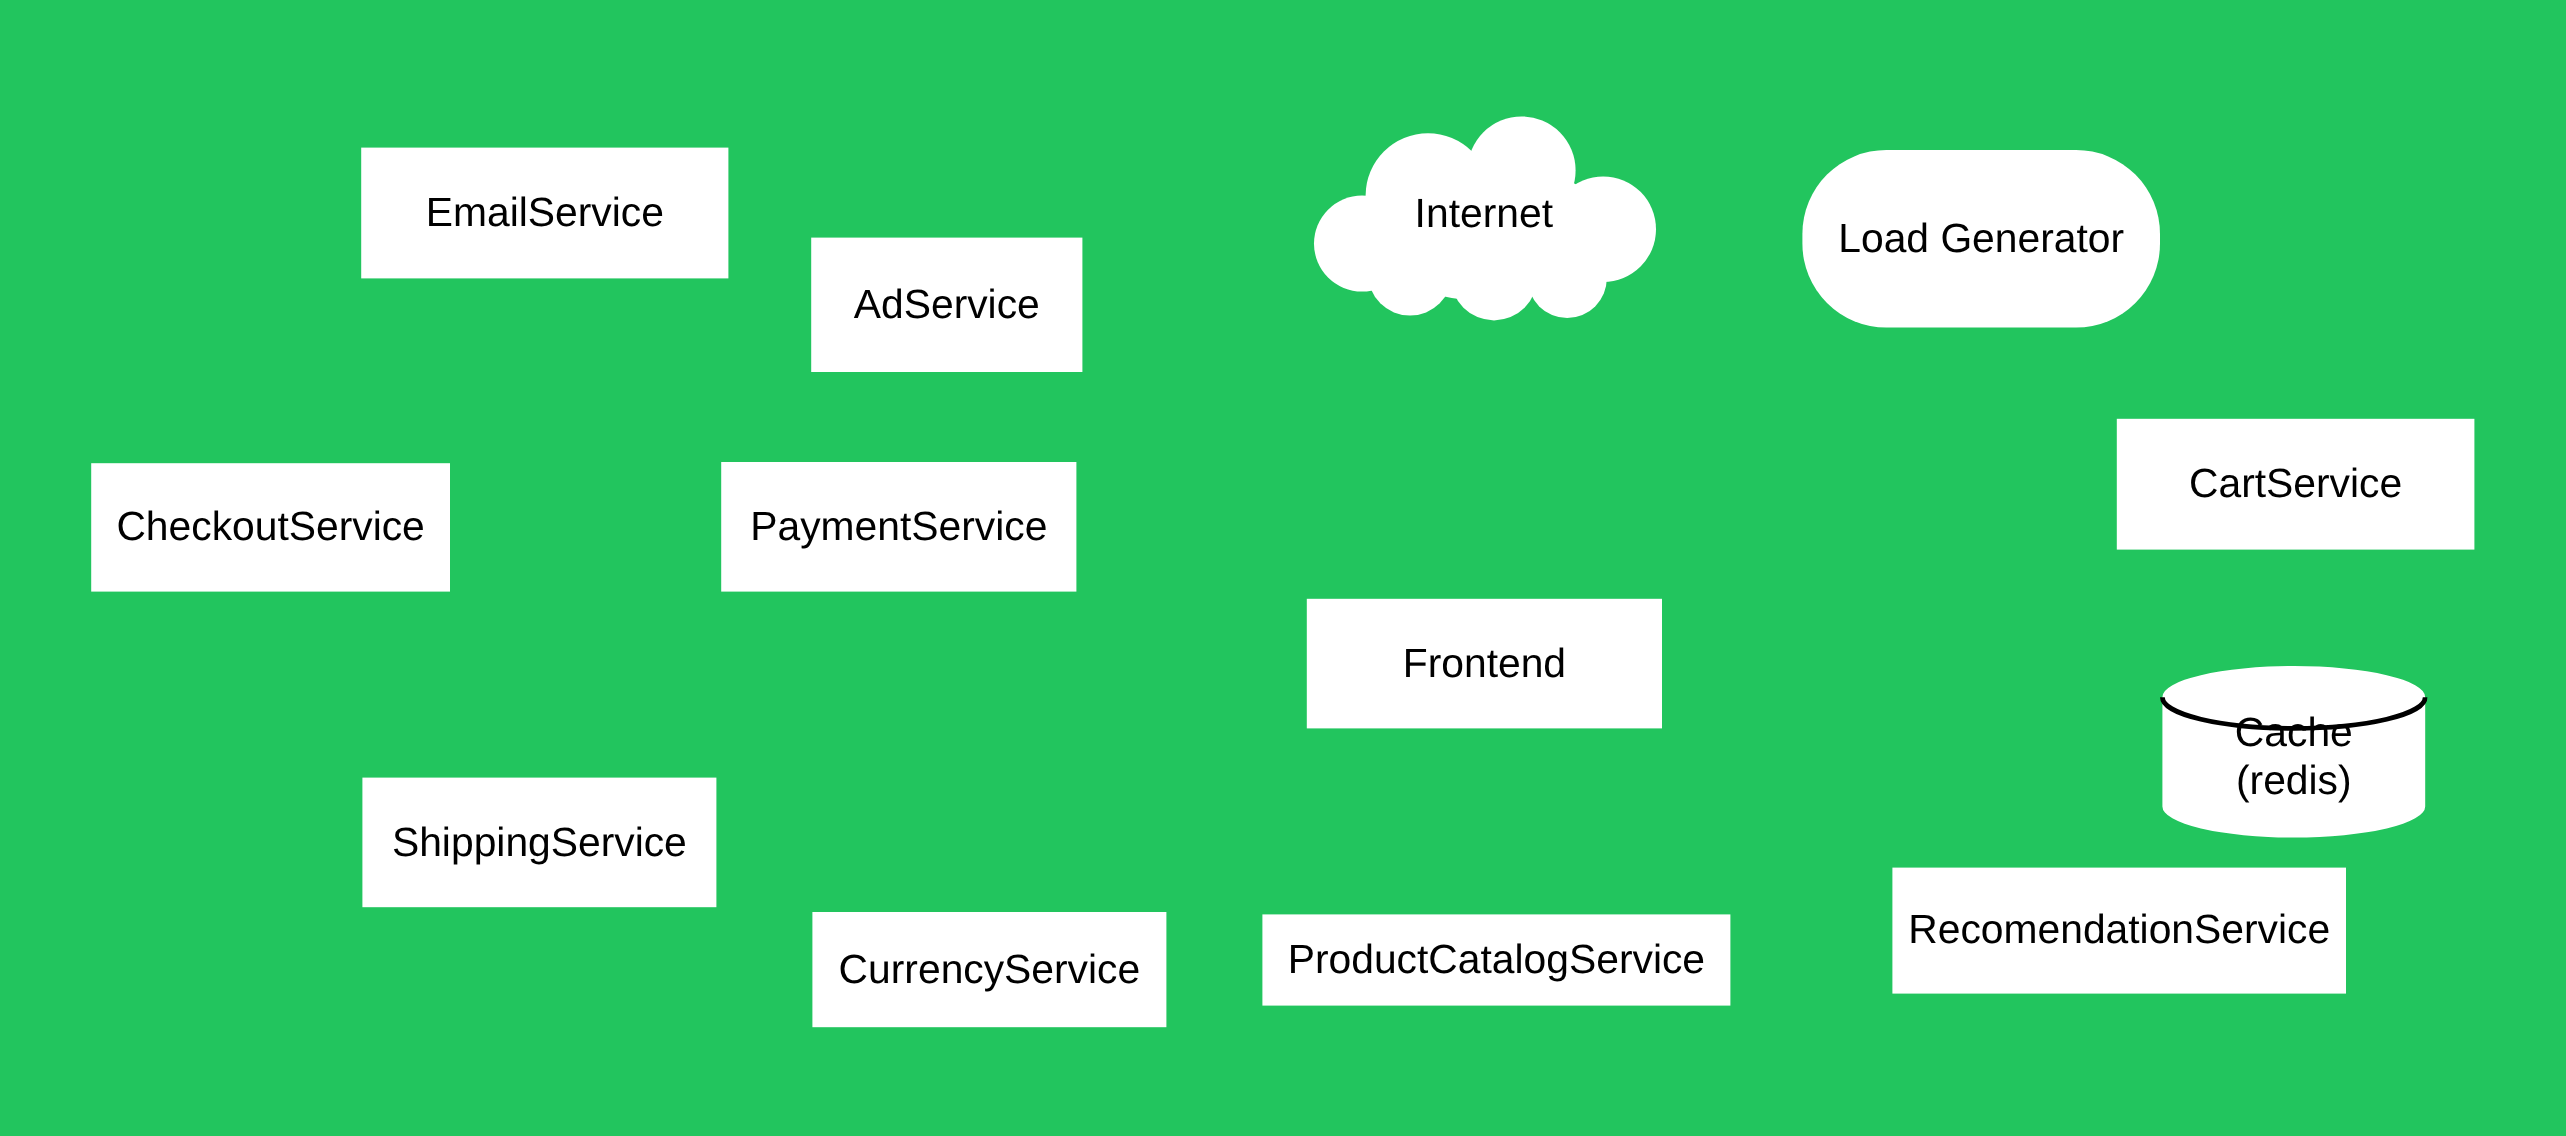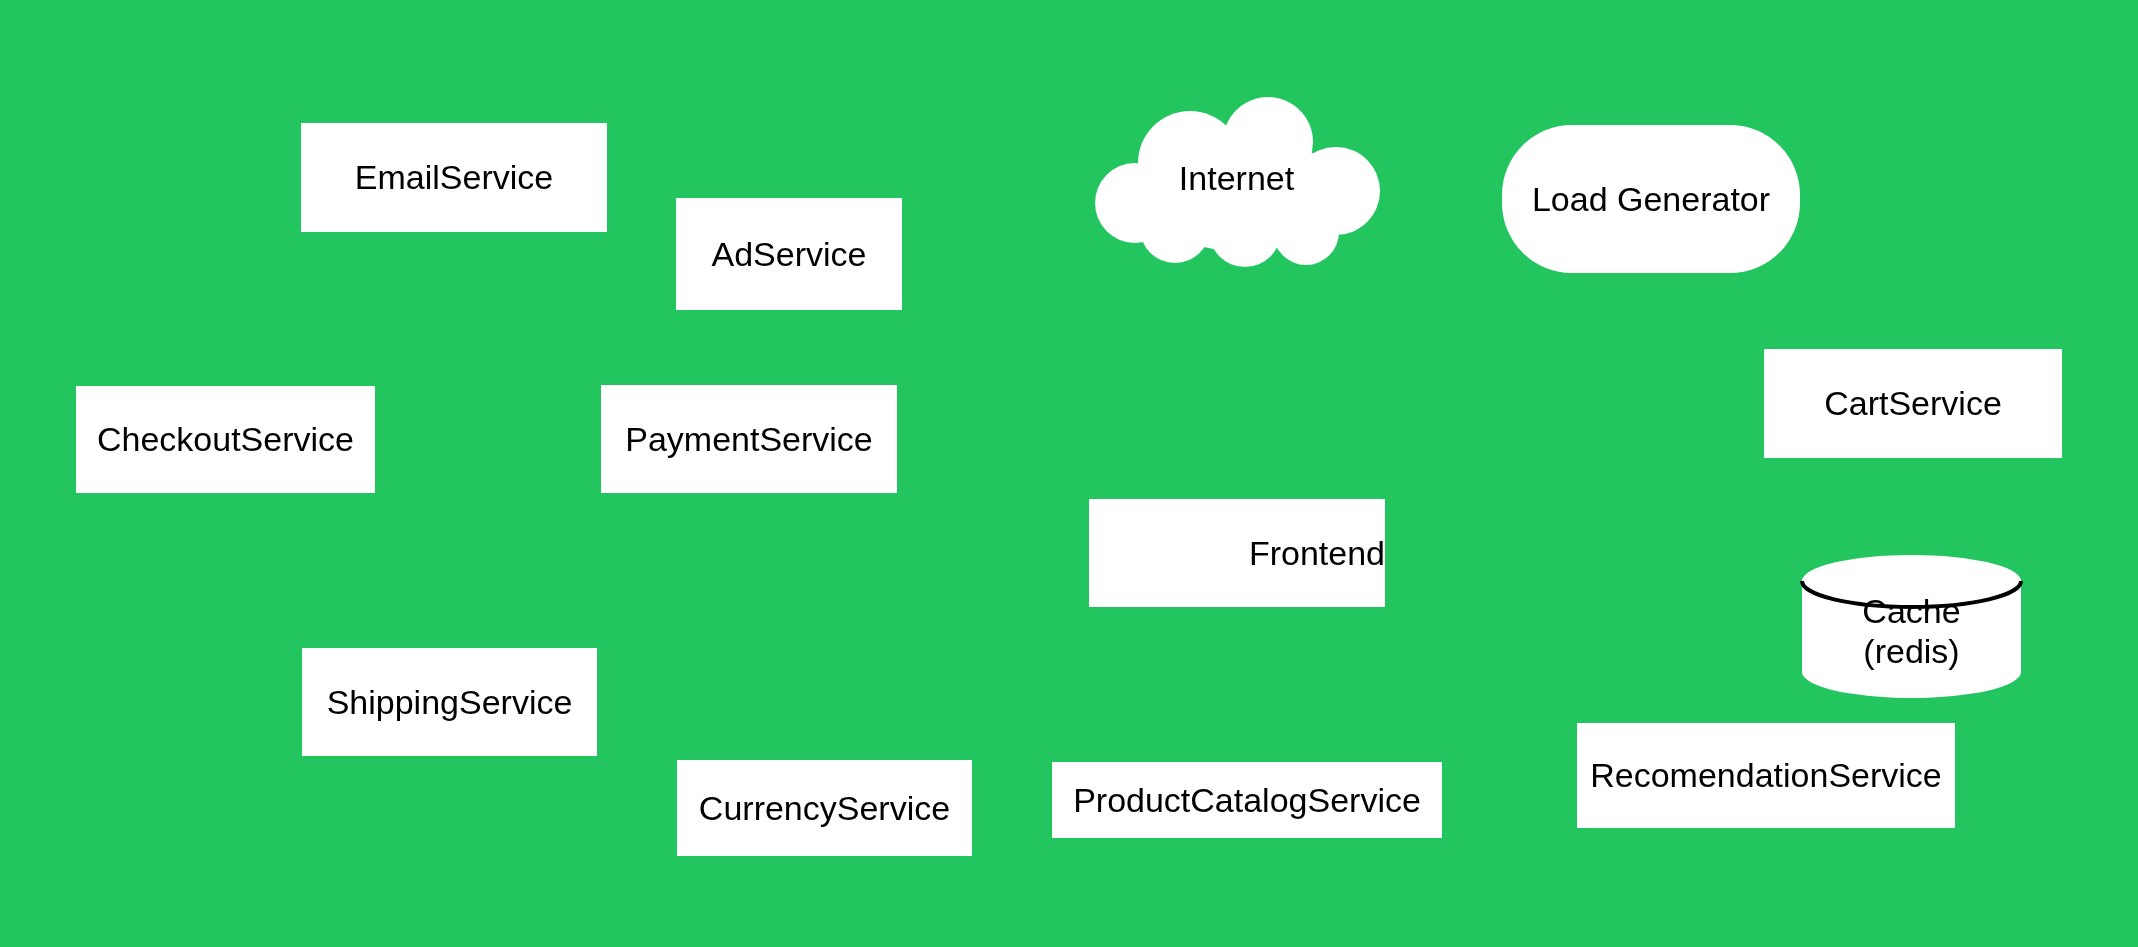--- a/index.html
+++ b/index.html
@@ -101,21 +101,21 @@
   </div>
 
   <div class="node rect" style="left:601px; top:385px; width:296px; height:108px;">
     <span>PaymentService</span>
   </div>
 
   <div class="node rect" style="left:1764px; top:349px; width:298px; height:109px;">
     <span>CartService</span>
   </div>
 
-  <div class="node rect" style="left:1089px; top:499px; width:296px; height:108px;justify-content:flex-end;">
+  <div class="node rect" style="left:1089px; top:499px; width:296px; height:108px;">
     <span>Frontend</span>
   </div>
 
   <div class="node rect" style="left:302px; top:648px; width:295px; height:108px;">
     <span>ShippingService</span>
   </div>
 
   <div class="node shape-holder" style="left:1800px; top:553px; width:223px; height:147px;">
     <svg viewBox="0 0 223 147" aria-hidden="true">
       <path d="M 2 28 A 109.5 26 0 0 1 221 28 L 221 119 A 109.5 26 0 0 1 2 119 Z" fill="#ffffff"></path>

